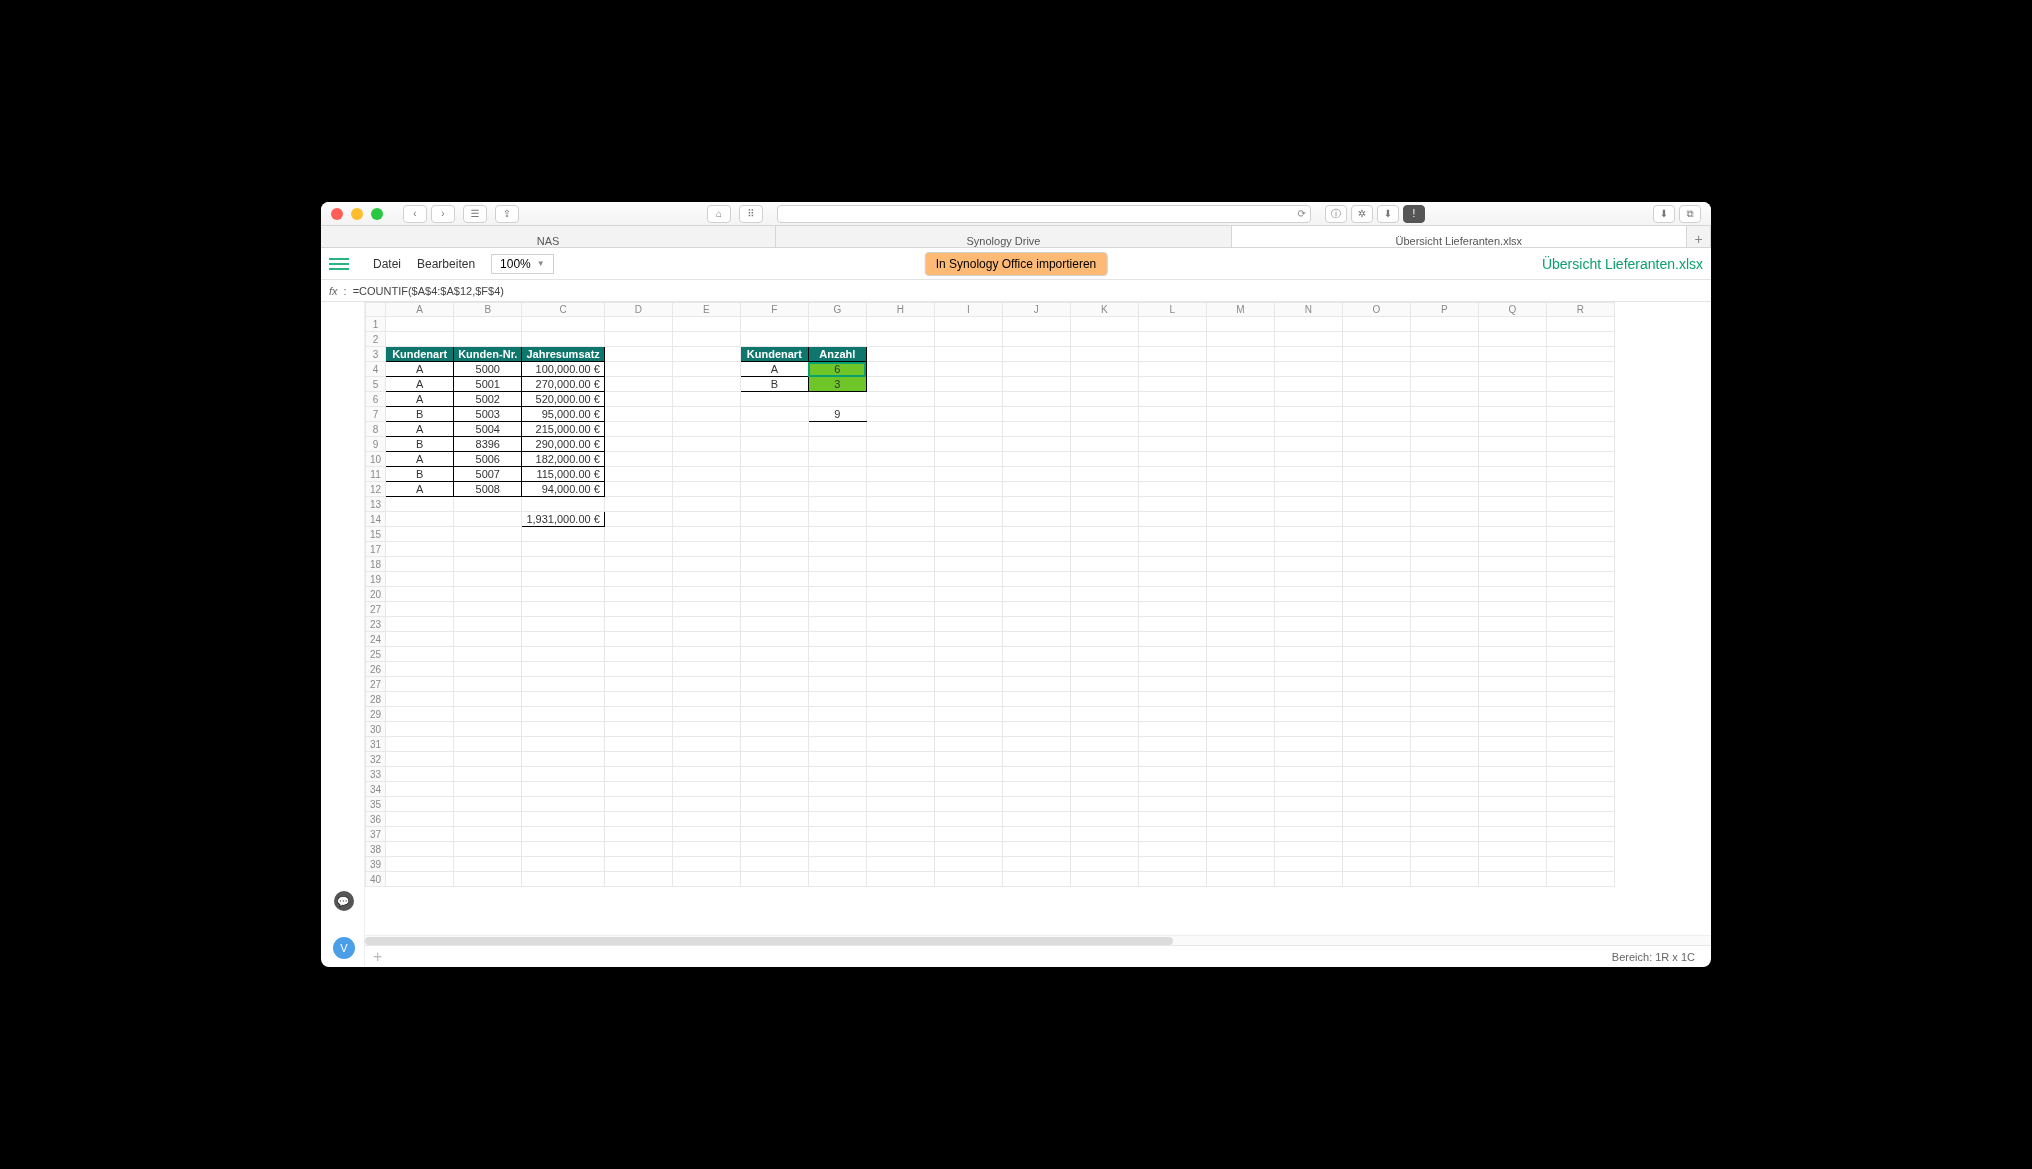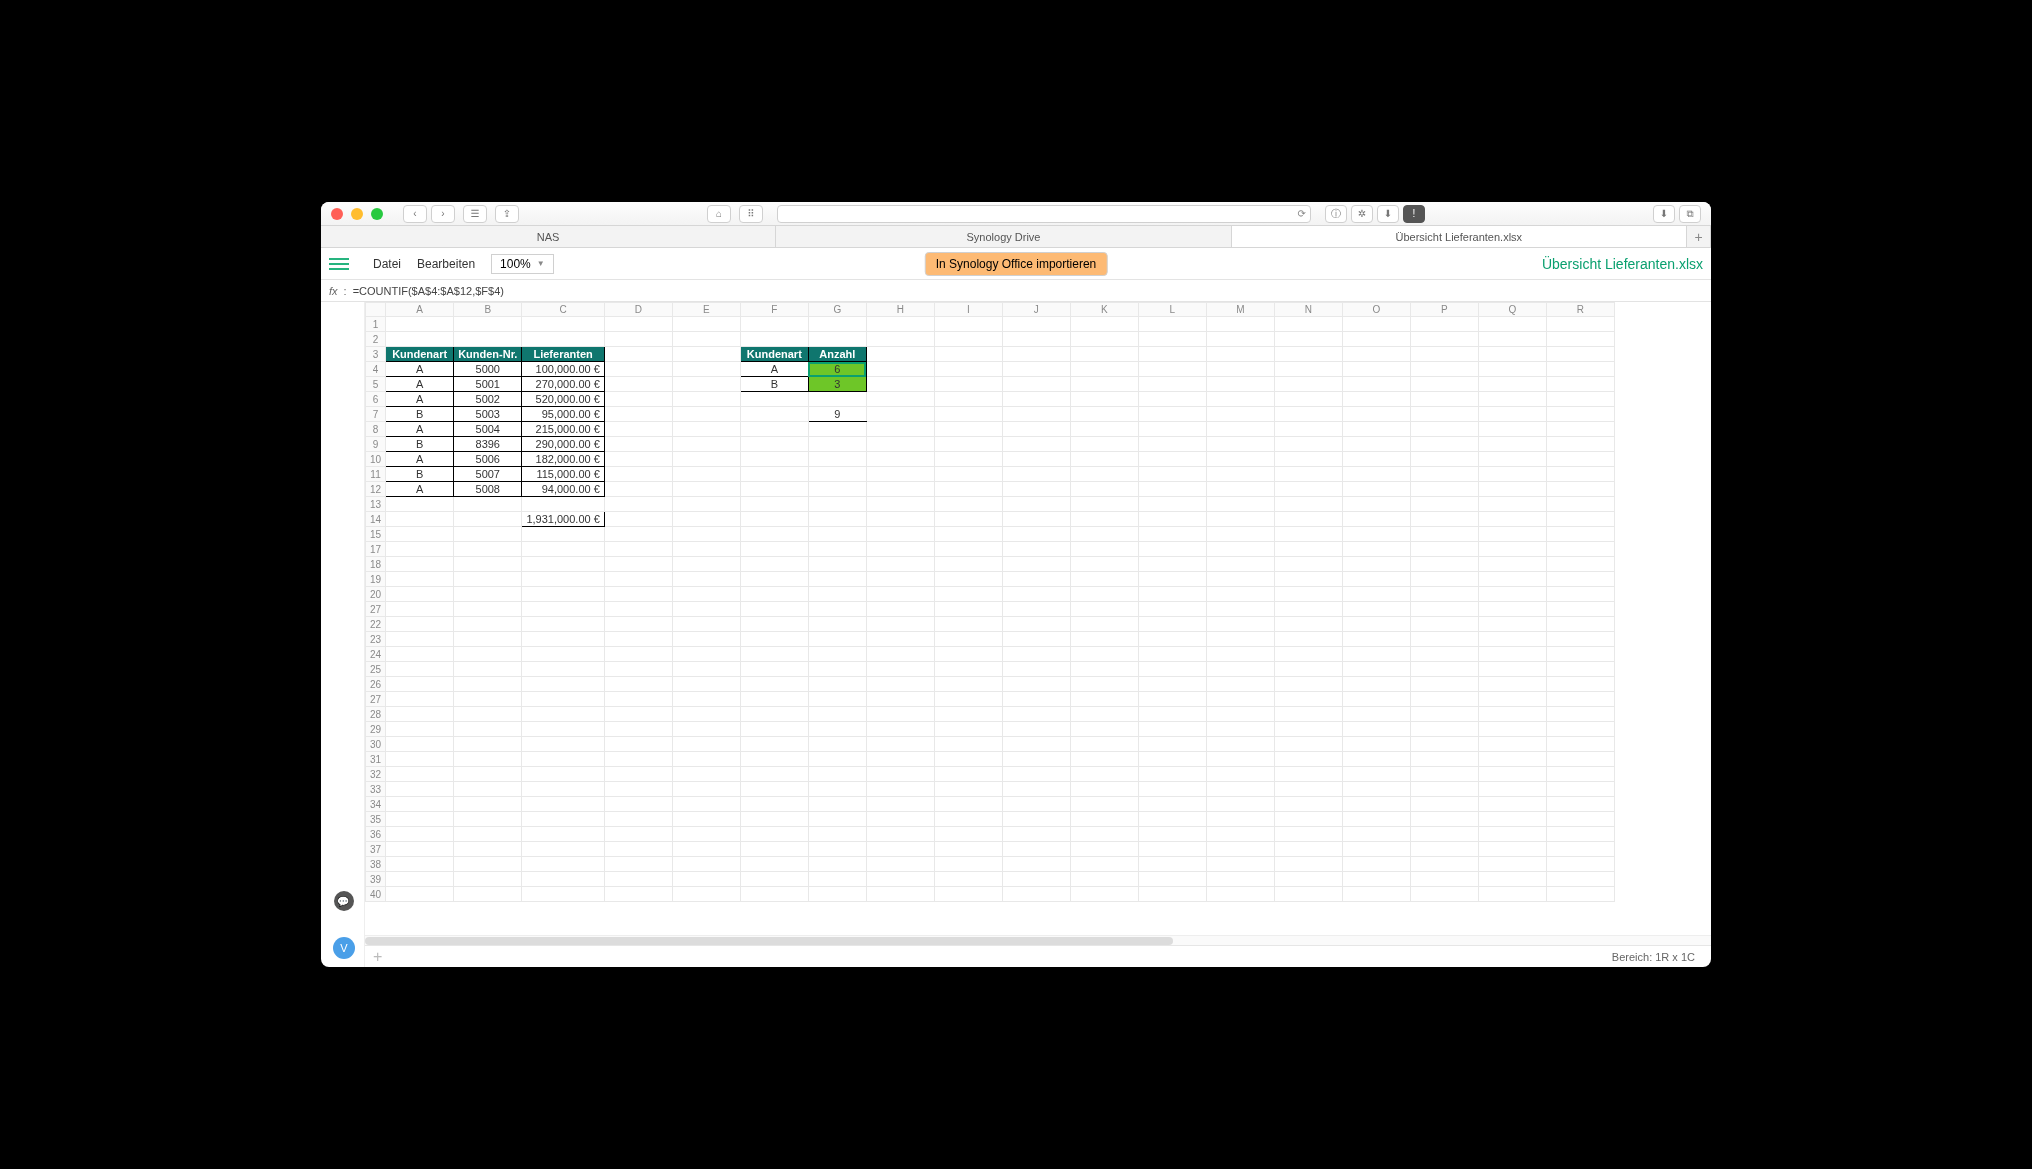--- a/index.html
+++ b/index.html
@@ -34,21 +34,21 @@
 .tb-btn-group { display:flex; gap:4px; margin-left:12px;}
 .tb-btn { height:18px; min-width:24px; border:1px solid #d0d0d0; border-radius:4px; background:#fff; display:flex; align-items:center; justify-content:center; font-size:10px; color:#777;}
 .tb-addr { flex:1; height:18px; border:1px solid #d0d0d0; border-radius:4px; background:#fff; margin:0 6px; position:relative;}
 .tb-addr .reload{position:absolute; right:4px; top:2px; font-size:10px; color:#888;}
 .tb-right { display:flex; gap:4px; }
 .tb-icon { width:22px; height:18px; border:1px solid #d0d0d0; border-radius:4px; background:#fff; display:flex;align-items:center;justify-content:center;font-size:10px;color:#777;}
 .tb-icon.dark{background:#555;color:#fff;border-color:#555;}
 
 
 .browser-tabs { height:22px; background:#f3f3f3; border-bottom:1px solid #d6d6d6; display:flex; font-size:11px; color:#555;}
-.btab{flex:1;display:flex;align-items:center;justify-content:center;border-right:1px solid #d6d6d6;}
+.btab{flex:1;display:flex;align-items:flex-end;justify-content:center;border-right:1px solid #d6d6d6;}
 .btab.active{background:#fff;}
 .btab.plus{flex:0 0 24px;font-size:14px;color:#888;}
 
 
 .app-bar{height:32px;border-bottom:1px solid #e3e3e3;display:flex;align-items:center;padding:0 8px;gap:16px;}
 .hamburger{width:20px;height:20px;display:flex;flex-direction:column;justify-content:center;gap:3px;cursor:pointer;margin-right:8px;}
 .hamburger span{height:2px;background:#26b47f;display:block;}
 .menu-item{font-size:12px;color:#333;}
 .zoom{border:1px solid #d0d0d0;border-radius:0;padding:2px 8px;font-size:12px;display:flex;align-items:center;gap:6px;}
 .zoom .caret{font-size:8px;color:#888;}
@@ -236,21 +236,21 @@
                 <td class=""></td>
                 <td class=""></td>
                 <td class=""></td>
                 <td class=""></td>
                 <td class=""></td>
               </tr>
               <tr>
                 <td class="rowhdr">3</td>
                 <td class="hdr-blue">Kundenart</td>
                 <td class="hdr-blue">Kunden-Nr.</td>
-                <td class="hdr-blue">Lieferanten</td>
+                <td class="hdr-blue">Jahresumsatz</td>
                 <td class=""></td>
                 <td class=""></td>
                 <td class="hdr-blue">Kundenart</td>
                 <td class="hdr-blue">Anzahl</td>
                 <td class=""></td>
                 <td class=""></td>
                 <td class=""></td>
                 <td class=""></td>
                 <td class=""></td>
                 <td class=""></td>
@@ -591,41 +591,20 @@
                 <td class=""></td>
                 <td class=""></td>
                 <td class=""></td>
                 <td class=""></td>
                 <td class=""></td>
                 <td class=""></td>
                 <td class=""></td>
               </tr>
               <tr>
                 <td class="rowhdr">27</td>
-                <td class=""></td>
-                <td class=""></td>
-                <td class=""></td>
-                <td class=""></td>
-                <td class=""></td>
-                <td class=""></td>
-                <td class=""></td>
-                <td class=""></td>
-                <td class=""></td>
-                <td class=""></td>
-                <td class=""></td>
-                <td class=""></td>
-                <td class=""></td>
-                <td class=""></td>
-                <td class=""></td>
-                <td class=""></td>
-                <td class=""></td>
-                <td class=""></td>
-              </tr>
-              <tr>
-                <td class="rowhdr">22</td>
                 <td class=""></td>
                 <td class=""></td>
                 <td class=""></td>
                 <td class=""></td>
                 <td class=""></td>
                 <td class=""></td>
                 <td class=""></td>
                 <td class=""></td>
                 <td class=""></td>
                 <td class=""></td>

